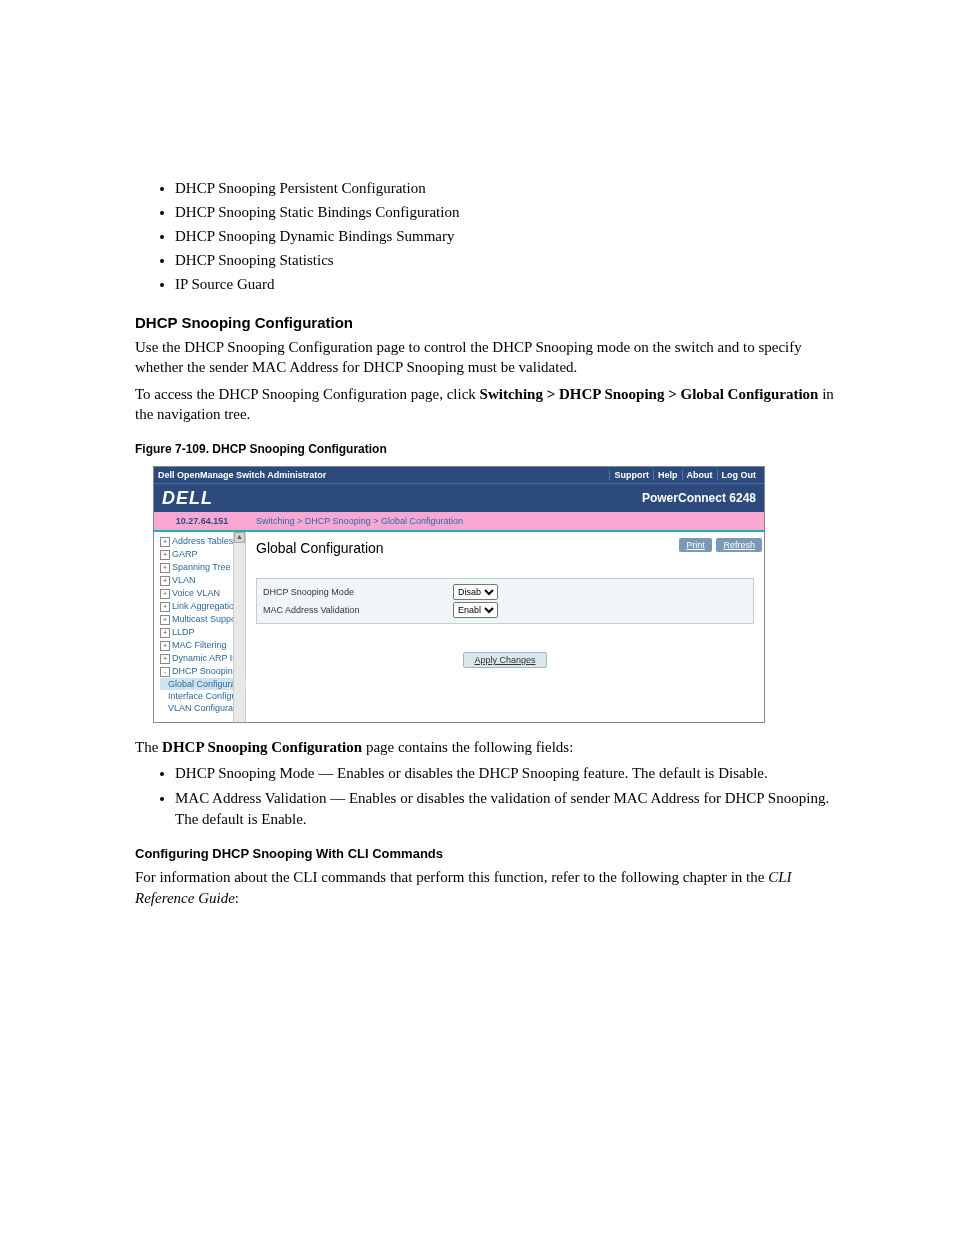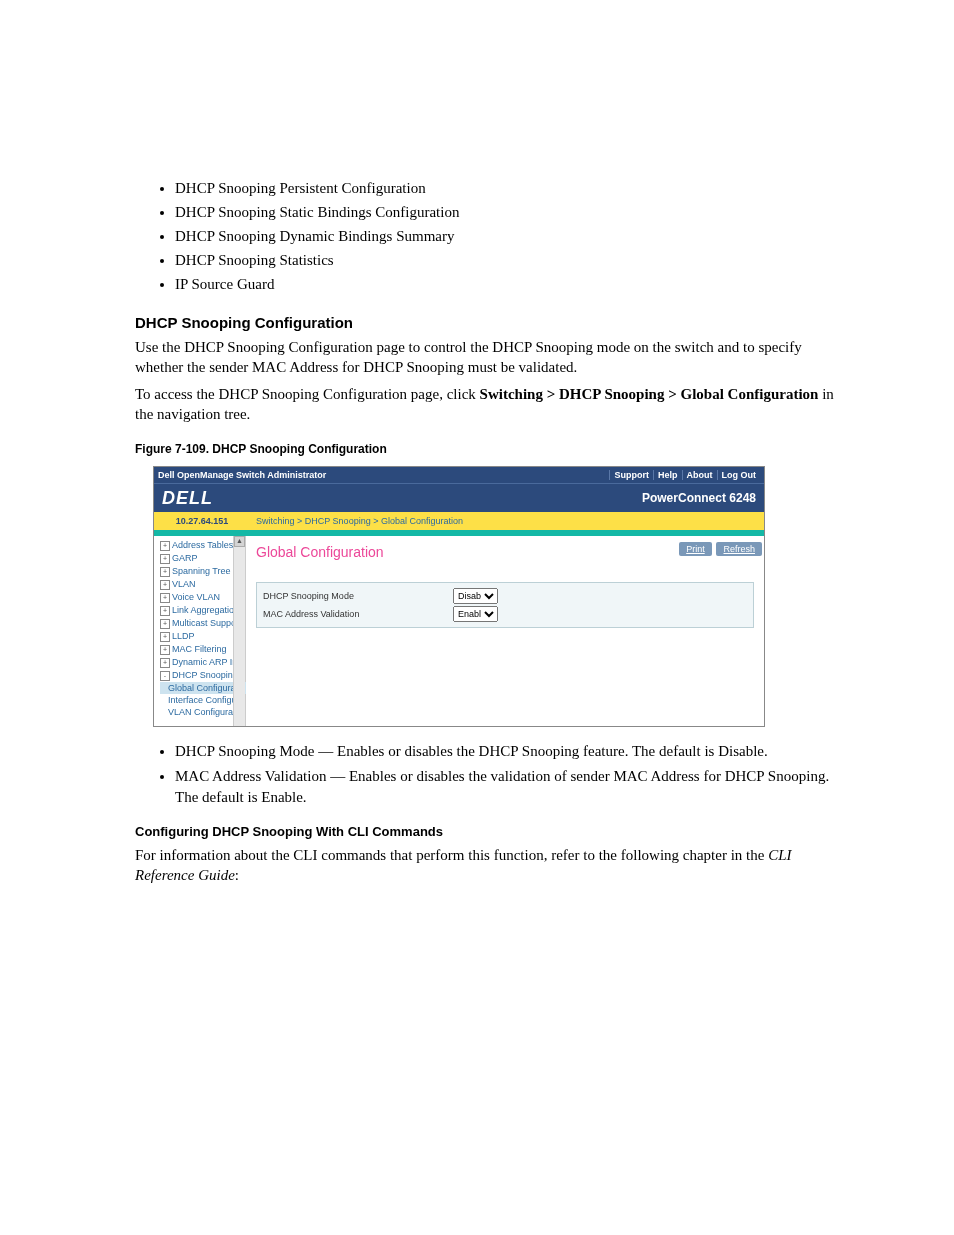--- a/index.html
+++ b/index.html
@@ -86,22 +86,22 @@
     font-size: 18px;
     letter-spacing: 1px;
   }
   .shot-brand .prod {
     margin-left: auto;
     font-size: 12px;
     font-weight: bold;
   }
   .shot-crumbs {
     display: flex;
-    border-bottom: 6px solid #14b8a6;
-    background: #fde047;
+    border-bottom: 2px solid #14b8a6;
+    background: #f9a8d4;
   }
   .shot-crumbs .ip {
     width: 92px;
     text-align: center;
     font-size: 9px;
     font-weight: bold;
     padding: 4px 2px;
     color: #2c4a7c;
   }
   .shot-crumbs .crumb {
@@ -161,21 +161,21 @@
     margin-right: 2px;
     color: #555;
     background: #fff;
   }
   .shot-main {
     flex: 1;
     padding: 8px 10px;
     position: relative;
   }
   .shot-main .title {
-    color: #ec4899;
+    color: #000000;
     font-size: 14px;
     font-family: Arial, sans-serif;
     margin-bottom: 6px;
   }
   .shot-main .actions {
     position: absolute;
     right: 2px;
     top: 6px;
   }
   .shot-main .actions .abtn {
@@ -325,24 +325,30 @@
               <option>Disable</option>
             </select>
           </div>
           <div class="cfg-row">
             <span class="lbl">MAC Address Validation</span>
             <select>
               <option>Enable</option>
             </select>
           </div>
         </div>
+        <div class="apply">
+          <span class="abtn2">Apply Changes</span>
+        </div>
       </div>
     </div>
   </div>
 
+  <p class="body">
+    <span>The </span><span class="bold">DHCP Snooping Configuration</span><span> page contains the following fields:</span>
+  </p>
 
   <ul class="field-list">
     <li>
       <span class="bold">DHCP Snooping Mode</span><span> — Enables or disables the DHCP Snooping feature. The default is Disable.</span>
     </li>
     <li>
       <span class="bold">MAC Address Validation</span><span> — Enables or disables the validation of sender MAC Address for DHCP Snooping. The default is Enable.</span>
     </li>
   </ul>
 

